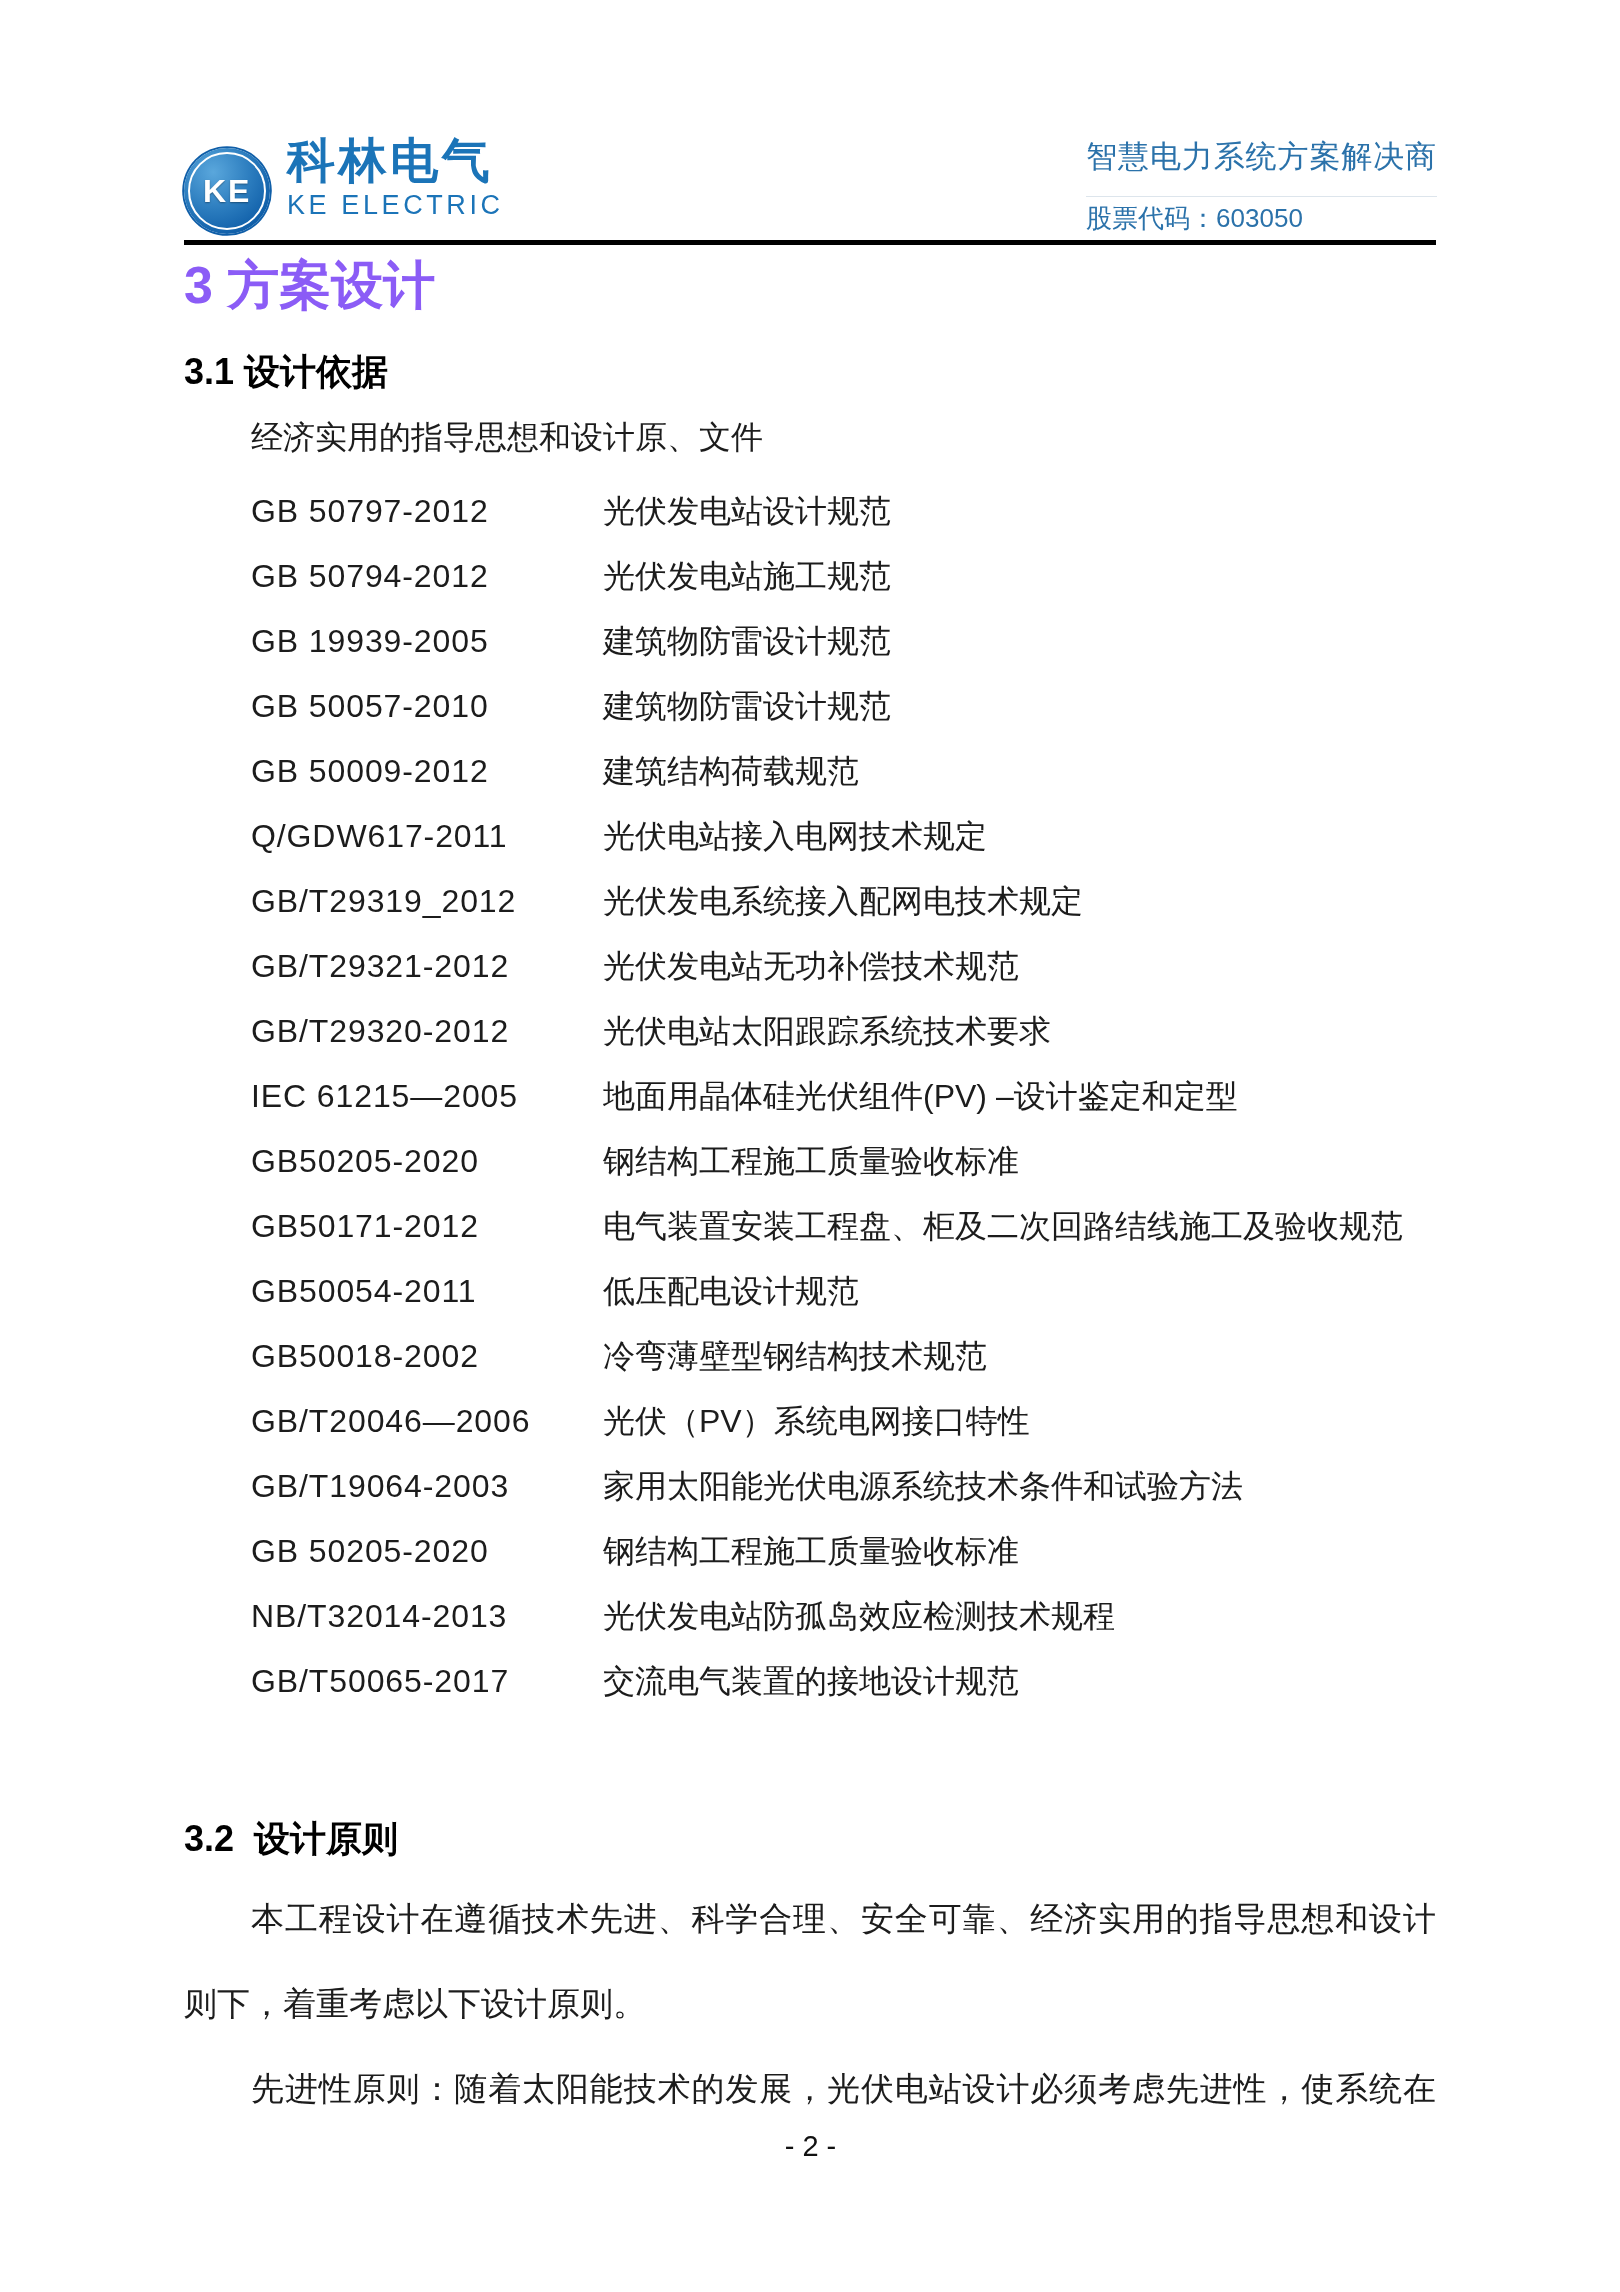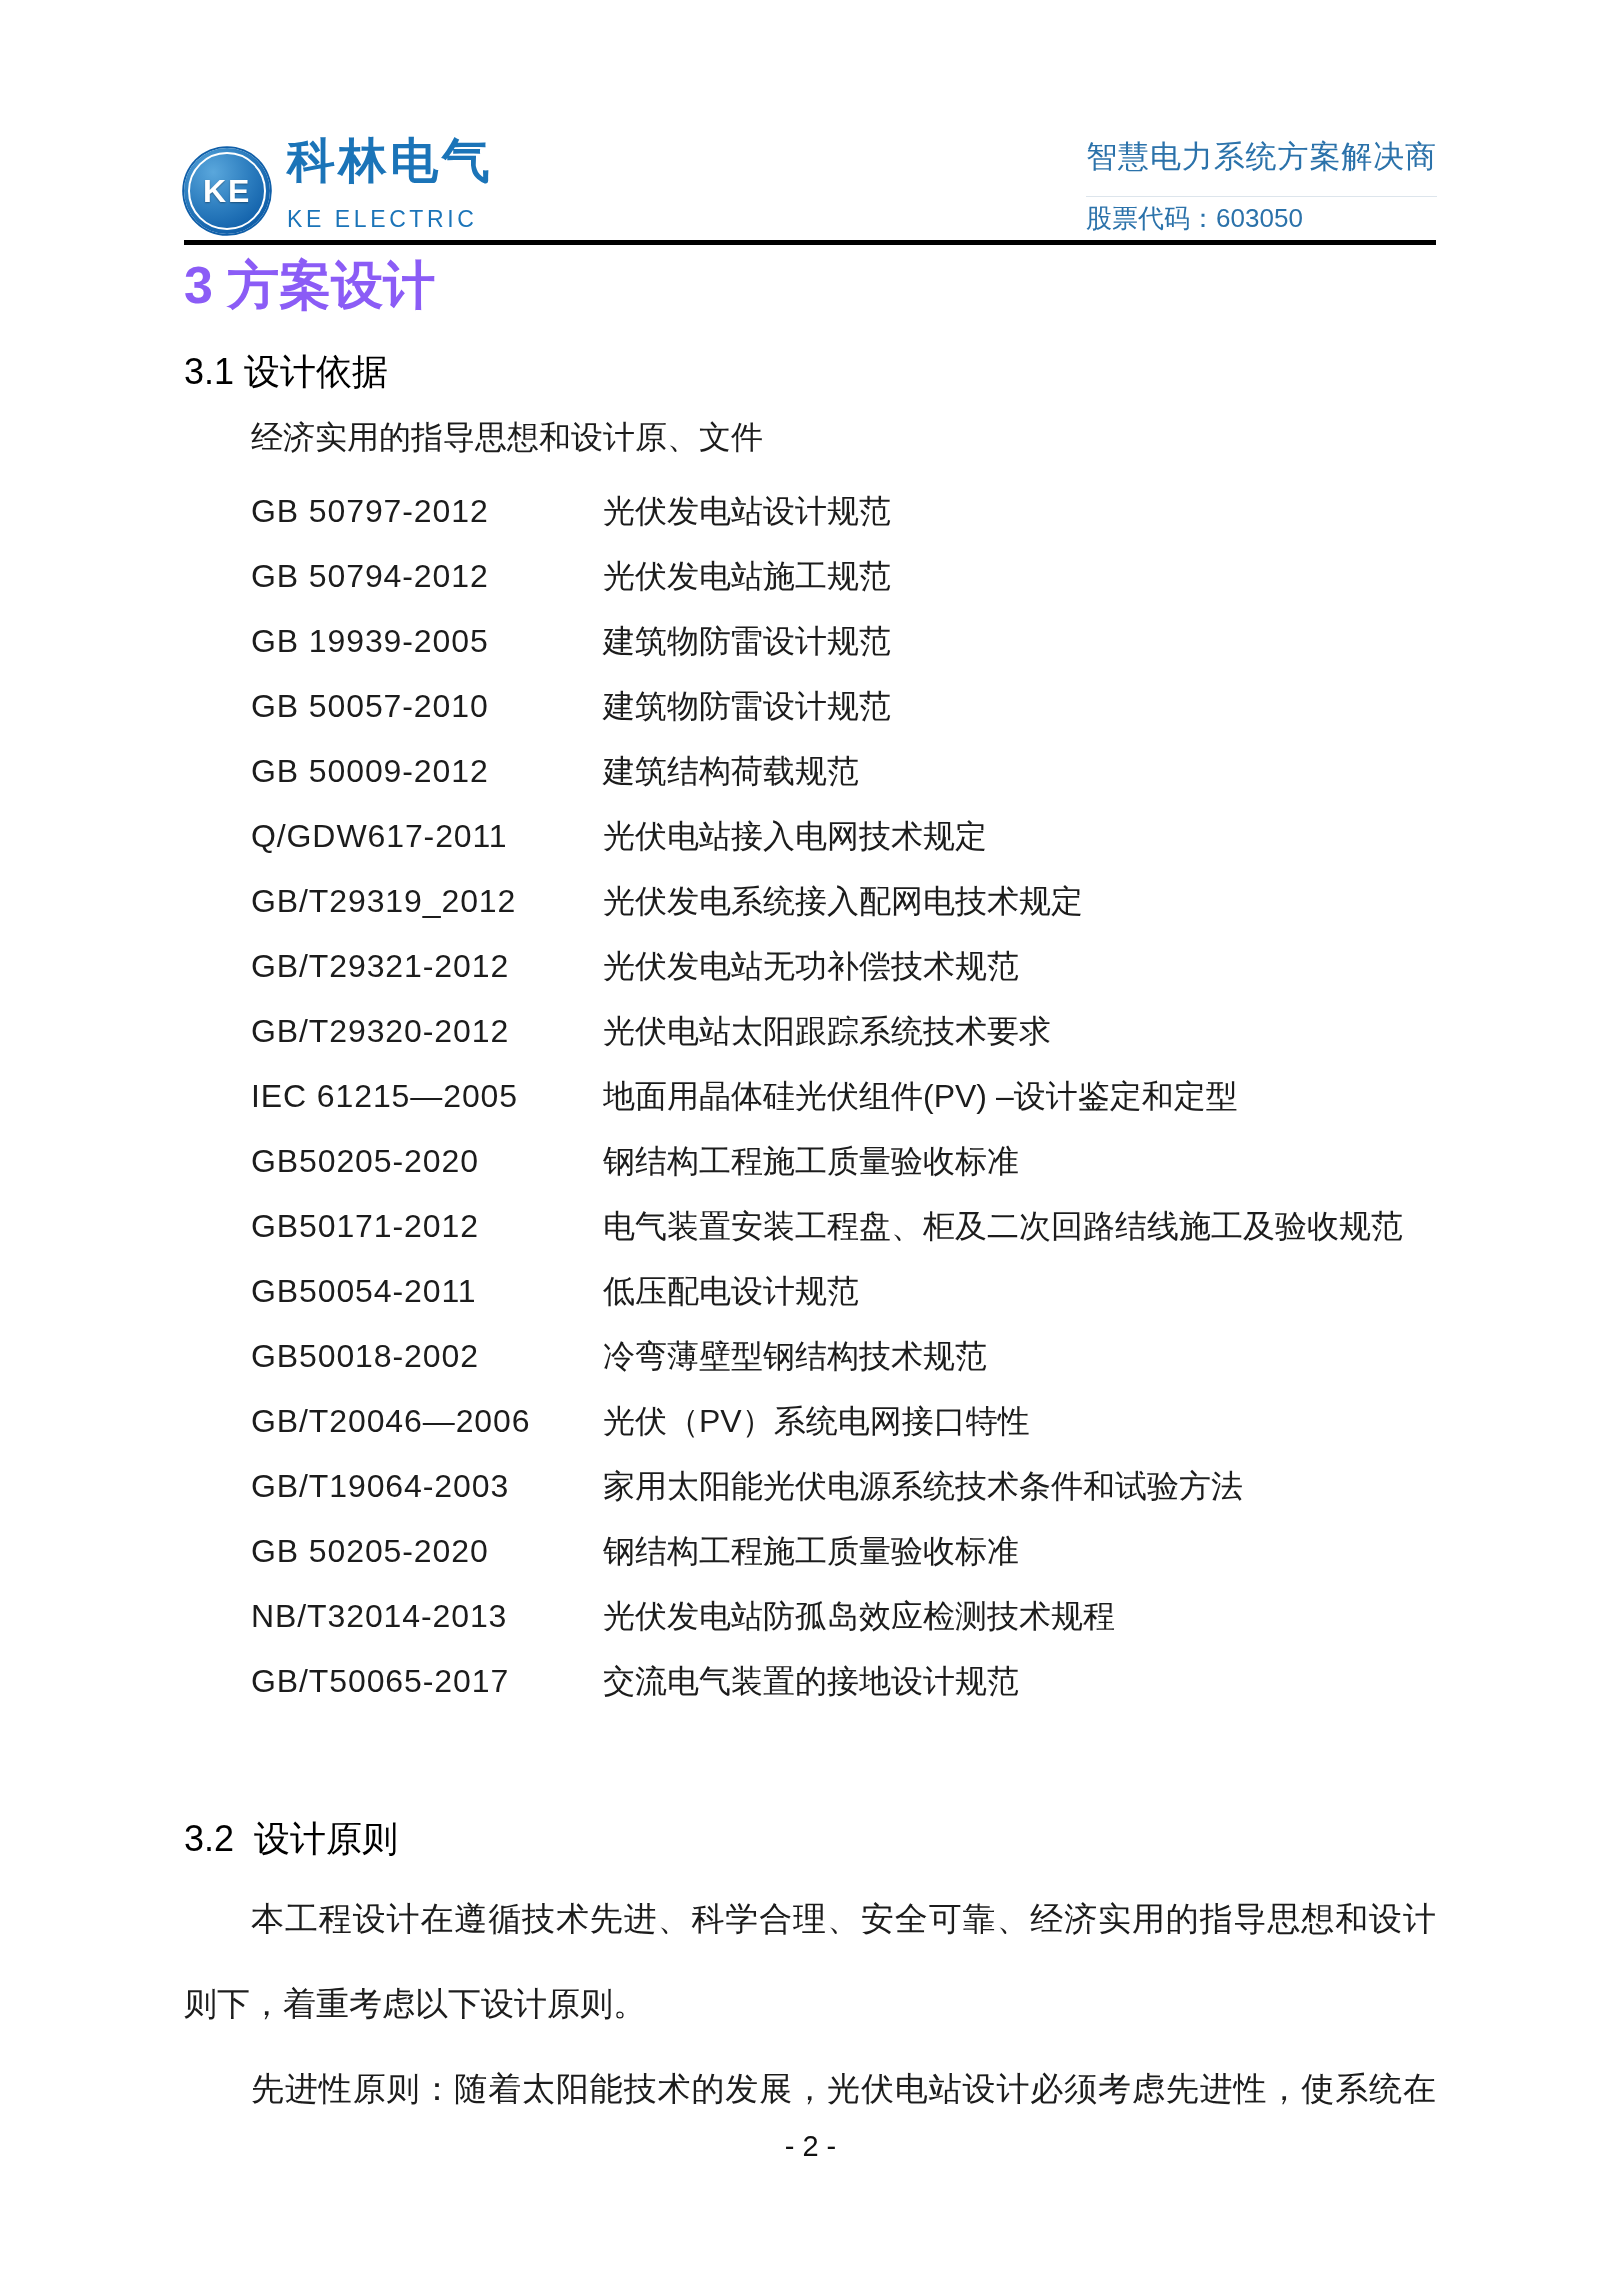--- a/index.html
+++ b/index.html
@@ -22,39 +22,39 @@
     content:""; position:absolute; inset:3.6px; border-radius:50%;
     border:2.7px solid #ffffff;
   }
   .logo-mark .ke {
     position:absolute; inset:0; display:flex; align-items:center; justify-content:center;
     color:#ffffff; font-weight:bold; font-size:32px; letter-spacing:1.8px;
     text-shadow:0 0.9px 1.8px rgba(0,0,0,.35);
   }
   .brand { position:absolute; left:287px; top:134px; color:#1b74b8; }
   .brand .cn { font-size:48px; font-weight:bold; line-height:53px; letter-spacing:3.6px; }
-  .brand .en { font-size:23px; line-height:30px; letter-spacing:3.6px; margin-top:17px; }
+  .brand .en { font-size:27px; line-height:30px; letter-spacing:3.6px; margin-top:3px; }
 
   .tagline-block { position:absolute; right:184px; top:138px; text-align:left; color:#2b72aa; }
   .tagline-block .tagline {
     font-size:31px; line-height:37px; letter-spacing:0.9px;
     padding-bottom:21px; border-bottom:1.8px solid #dde5ec;
   }
   .tagline-block .stock { font-size:26px; line-height:30px; margin-top:6.2px; }
 
   .header-rule {
     position:absolute; left:184px; width:1252px; top:240px; height:5.3px;
     background:#000000;
   }
   .h1 {
     position:absolute; left:184px; top:260px; width:1252px;
     font-size:52px; font-weight:bold; color:#8b5cf6; line-height:50px; white-space:pre-wrap;
   }
   .h2 { position:absolute; left:184px; width:1252px;
-    font-size:36px; font-weight:normal; color:#000; line-height:45px; white-space:pre-wrap; }
+    font-size:36px; font-weight:bold; color:#000; line-height:45px; white-space:pre-wrap; }
   .h2.s31 { top:349px; }
   .h2.s32 { top:1816px; }
 
   .intro {
     position:absolute; left:184px; top:417px; width:1252px;
     font-size:32px; line-height:41px; padding-left:67px;
   }
 
   .standards { position:absolute; left:184px; top:479px; width:1252px; }
   .std-row { position:relative; height:65px; line-height:65px; font-size:32px; }

